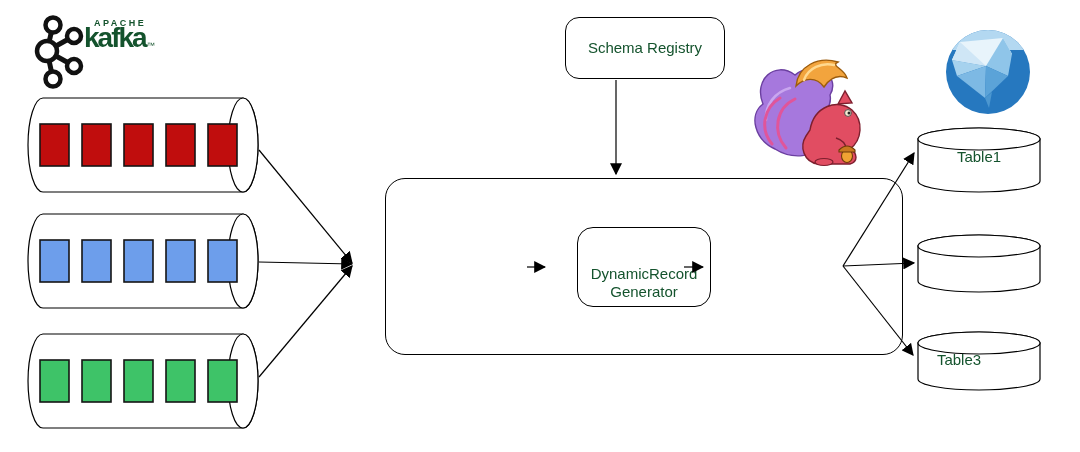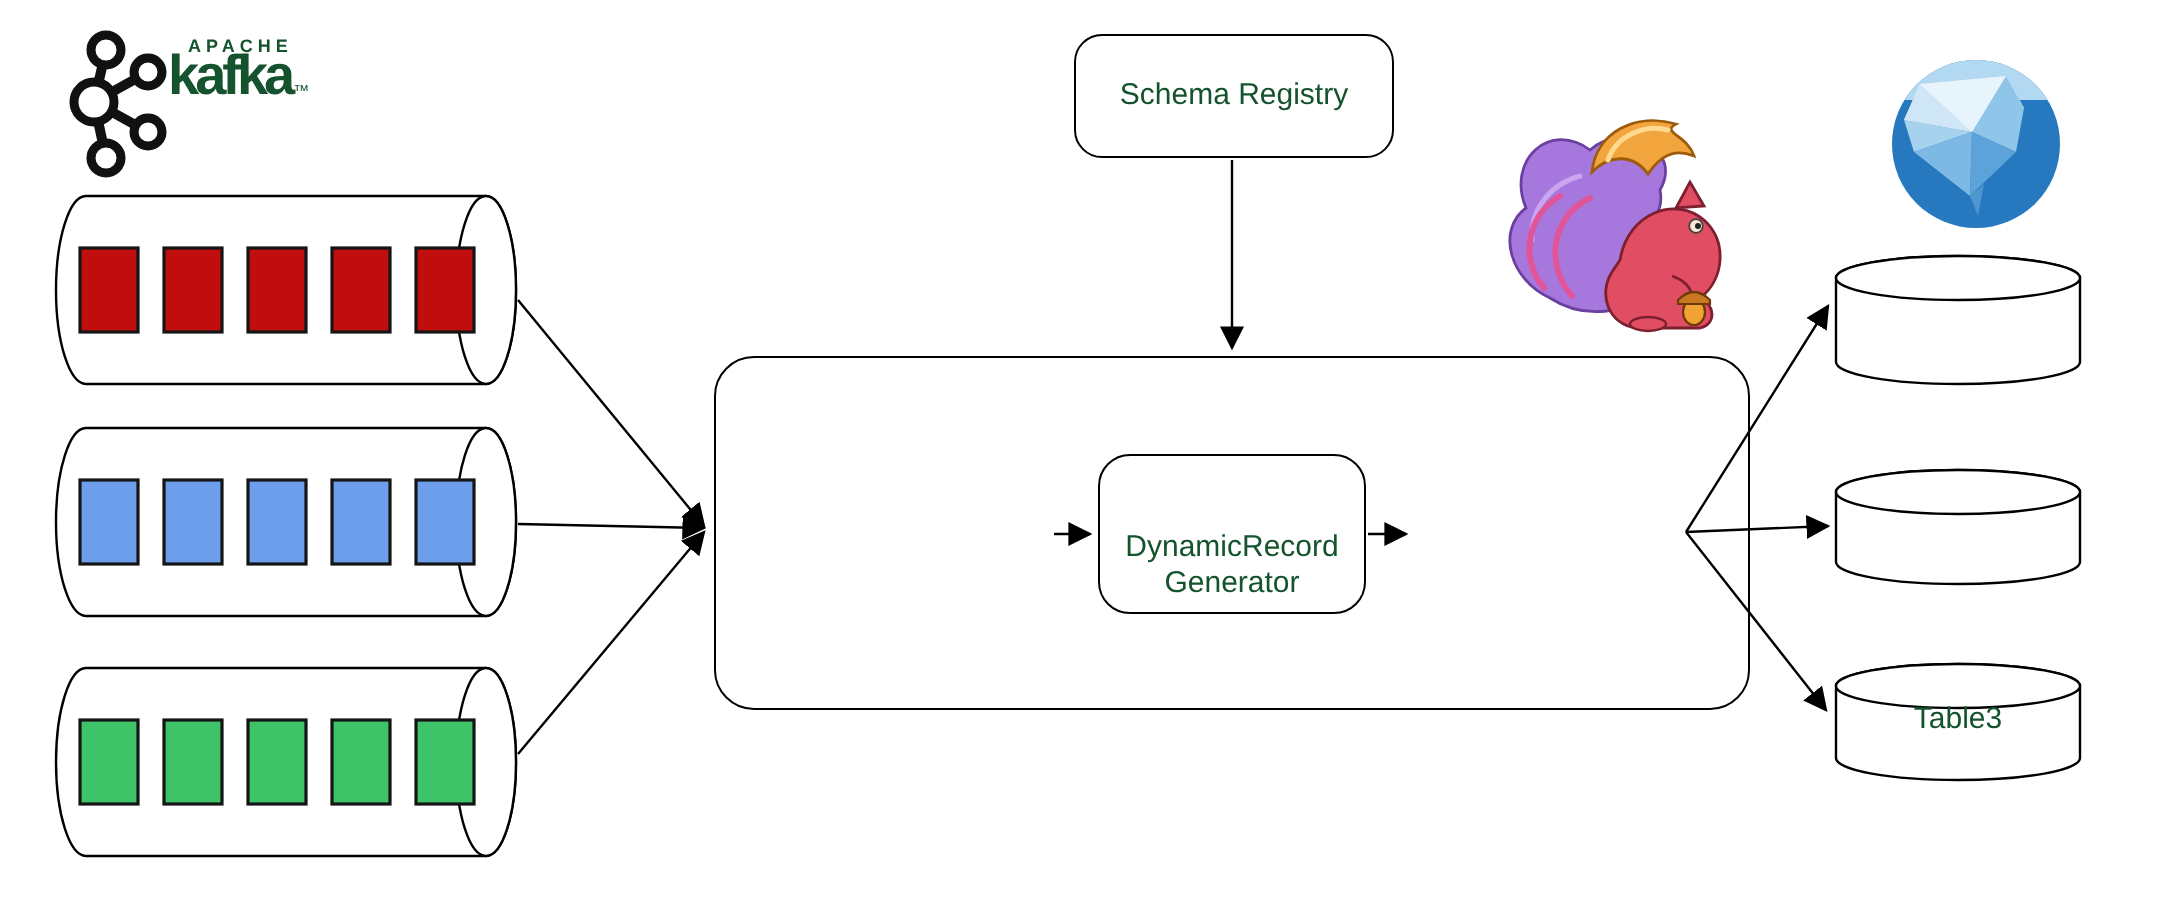--- a/index.html
+++ b/index.html
@@ -3,21 +3,21 @@
 <meta charset="utf-8">
 <style>
   html,body{margin:0;padding:0;background:#fff;}
   #canvas{
     position:relative;width:1080px;height:452px;background:#ffffff;
     font-family:"Liberation Sans", sans-serif;color:#14532d;overflow:hidden;
   }
   .box{
     position:absolute;background:#fff;border:1.5px solid #000;
     display:flex;align-items:center;justify-content:center;text-align:center;
-    font-size:15px;line-height:1.25;z-index:1;box-sizing:border-box;
+    font-size:15px;line-height:1.25;z-index:1;box-sizing:border-box;margin-left:28px;
   }
   .rounded-lg{border-radius:20px;}
   .rounded-md{border-radius:16px;}
   .rounded-sm{border-radius:14px;}
   .label-pad{padding:4px 10px;}
   #overlay-svg{position:absolute;left:0;top:0;z-index:2;pointer-events:none;}
   .float-label{
     position:absolute;z-index:3;display:flex;align-items:center;justify-content:center;
     font-size:15px;text-align:center;
   }
@@ -46,21 +46,22 @@
   </div>
 
   <div class="box rounded-lg" style="left:357px;top:178px;width:518px;height:177px;"></div>
 
 
   <div class="box rounded-md" style="left:549px;top:227px;width:134px;height:80px;align-items:flex-end;">
     <span class="label-pad">DynamicRecord Generator</span>
   </div>
 
 
-  <div class="float-label" style="left:918px;top:337px;width:122px;height:44px;">Table3</div>
+  <div class="float-label" style="left:918px;top:134px;width:122px;height:44px;">Table1</div>
+  <div class="float-label" style="left:898px;top:337px;width:122px;height:44px;">Table3</div>
 
   <svg id="overlay-svg" width="1080" height="452" viewBox="0 0 1080 452">
     <defs>
       <marker id="arw" viewBox="0 0 10 10" refX="9" refY="5" markerWidth="10" markerHeight="10" orient="auto-start-reverse">
         <path d="M0,0 L10,5 L0,10 Z" fill="#000"></path>
       </marker>
       <clipPath id="berg-clip">
           <circle cx="988" cy="72" r="42"></circle>
         </clipPath>
     </defs>

